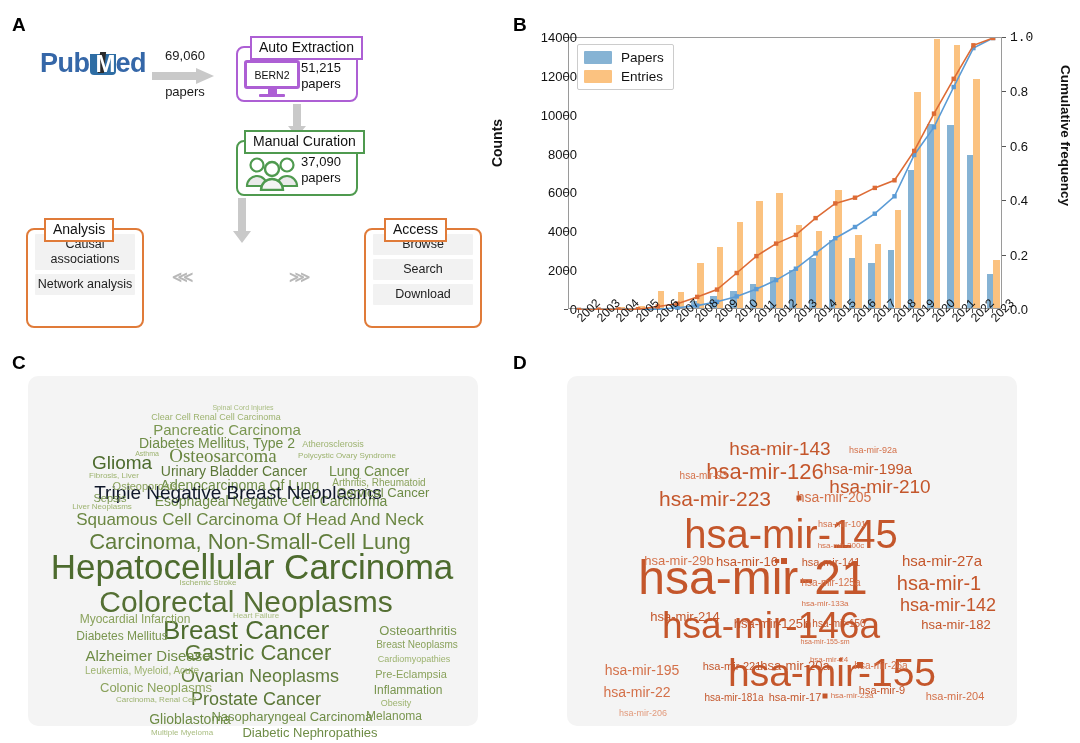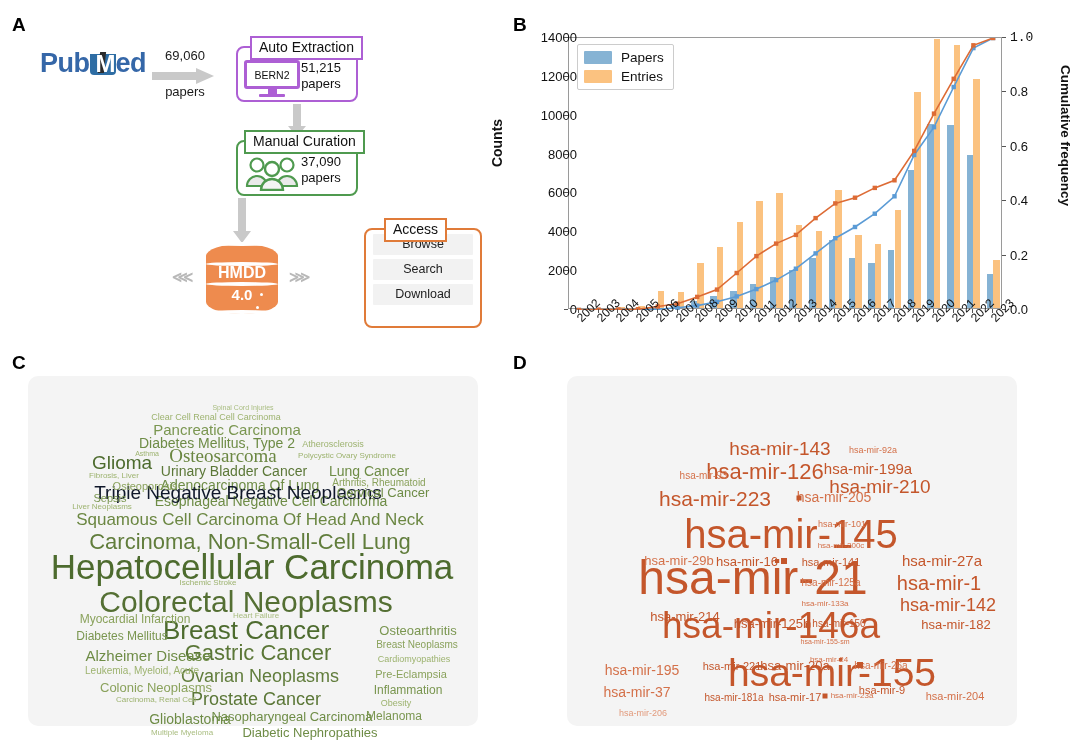--- a/index.html
+++ b/index.html
@@ -253,42 +253,36 @@
       <div>papers</div>
     </div>
   </div>
 
   <div class="flow-arrow-v" style="left:233px;top:198px;">
     <svg width="18" height="45" viewBox="0 0 18 45">
         <polygon points="5,0 13,0 13,33 18,33 9,45 0,33 5,33" fill="#c9c9c9"></polygon>
       </svg>
   </div>
 
+  <div class="box" id="analysisBox">
+    <div class="box-title">Analysis</div>
+    <div class="subitem">Causal associations</div>
+    <div class="subitem">Network analysis</div>
+  </div>
 
   <div class="box" id="accessBox">
     <div class="box-title">Access</div>
     <div class="subitem">Browse</div>
     <div class="subitem">Search</div>
     <div class="subitem">Download</div>
   </div>
 
   <div class="chev" style="left:172px;">⋘</div>
   <div class="chev" style="left:289px;">⋙</div>
 
-  <div class="db">
-    <div class="cyl"></div>
-    <div class="capline" style="top:4px;"></div>
-    <div class="capline" style="top:24px;"></div>
-    <div class="capline" style="top:44px;"></div>
-    <div class="capline" style="top:72px;"></div>
-    <div class="dbtext" style="top:26px;font-size:16px;">HMDD</div>
-    <div class="dbtext" style="top:48px;font-size:15px;">4.0</div>
-    <div class="dot" style="left:60px;top:55px;"></div>
-    <div class="dot" style="left:56px;top:68px;"></div>
-  </div>
 </div>
 
 <div id="panelB">
   <div class="panel-letter letter">B</div>
   <div id="ylabel">Counts</div>
   <div id="y2label">Cumulative frequency</div>
 
   <div id="chartArea">
     <div id="bars">
         <div class="bar entries" style="left: 49.3182px; width: 6.51px; height: 0.582857px; background: rgb(251, 194, 128);"></div>
@@ -548,21 +542,21 @@
       <div class="w" style="left: 375px; top: 184px; font-size: 15px; color: rgb(196, 86, 43); text-align: center;">hsa-mir-27a</div>
       <div class="w" style="left: 372px; top: 207px; font-size: 20px; color: rgb(196, 86, 43);">hsa-mir-1</div>
       <div class="w" style="left: 381px; top: 229px; font-size: 18px; color: rgb(196, 86, 43);">hsa-mir-142</div>
       <div class="w" style="left: 389px; top: 248px; font-size: 13px; color: rgb(196, 86, 43);">hsa-mir-182</div>
       <div class="w" style="left: 118px; top: 240px; font-size: 13px; color: rgb(196, 86, 43);">hsa-mir-214</div>
       <div class="w" style="left: 205px; top: 247px; font-size: 13px; color: rgb(196, 86, 43);">hsa-mir-125b</div>
       <div class="w" style="left: 272px; top: 248px; font-size: 10px; color: rgb(196, 86, 43);">hsa-mir-150</div>
       <div class="w" style="left: 258px; top: 265px; font-size: 7px; color: rgb(212, 113, 74);">hsa-mir-155-sm</div>
       <div class="w" style="left: 262px; top: 284px; font-size: 8px; color: rgb(212, 113, 74);">hsa-mir-24</div>
       <div class="w" style="left: 75px; top: 294px; font-size: 14px; color: rgb(212, 113, 74);">hsa-mir-195</div>
-      <div class="w" style="left: 70px; top: 316px; font-size: 14px; color: rgb(212, 113, 74);">hsa-mir-37</div>
+      <div class="w" style="left: 70px; top: 316px; font-size: 14px; color: rgb(212, 113, 74);">hsa-mir-22</div>
       <div class="w" style="left: 165px; top: 290px; font-size: 11px; color: rgb(196, 86, 43);">hsa-mir-221</div>
       <div class="w" style="left: 228px; top: 289px; font-size: 13px; color: rgb(196, 86, 43);">hsa-mir-20a</div>
       <div class="w" style="left: 314px; top: 290px; font-size: 10px; color: rgb(212, 113, 74);">hsa-mir-26a</div>
       <div class="w" style="left: 315px; top: 314px; font-size: 11px; color: rgb(196, 86, 43);">hsa-mir-9</div>
       <div class="w" style="left: 388px; top: 320px; font-size: 11px; color: rgb(212, 113, 74);">hsa-mir-204</div>
       <div class="w" style="left: 167px; top: 322px; font-size: 10px; color: rgb(196, 86, 43);">hsa-mir-181a</div>
       <div class="w" style="left: 228px; top: 321px; font-size: 11px; color: rgb(196, 86, 43);">hsa-mir-17</div>
       <div class="w" style="left: 285px; top: 320px; font-size: 8px; color: rgb(212, 113, 74);">hsa-mir-23a</div>
       <div class="w" style="left: 76px; top: 337px; font-size: 9px; color: rgb(226, 154, 124);">hsa-mir-206</div>
       <div class="sq" style="left: 232px; top: 122px; width: 5px; height: 5px; background: rgb(196, 86, 43);"></div>

